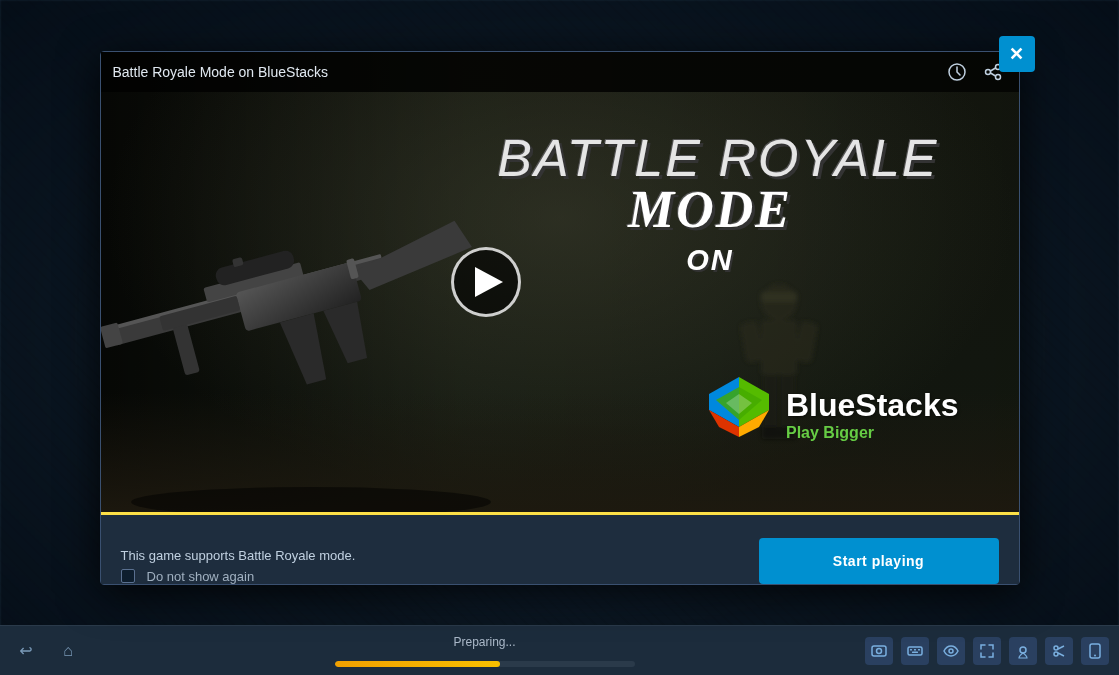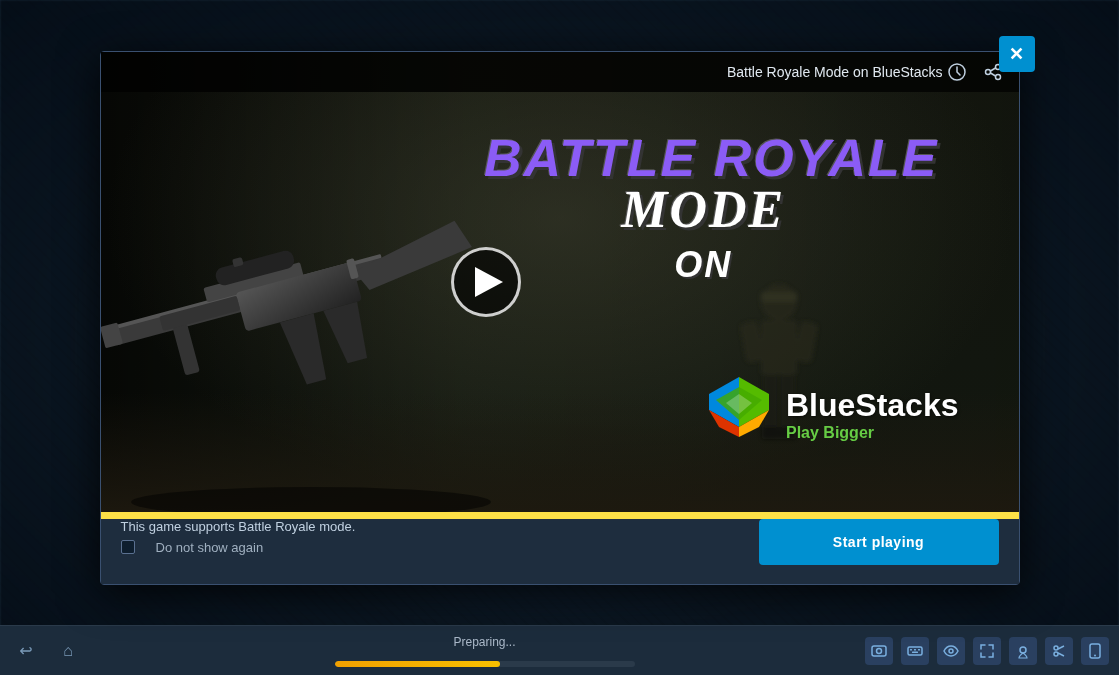--- a/index.html
+++ b/index.html
@@ -162,21 +162,20 @@
       position: absolute;
       top: 0;
       left: 0;
       right: 0;
       height: 40px;
       background: rgba(0,0,0,0.7);
       display: flex;
       align-items: center;
       padding: 0 12px;
       z-index: 5;
-      text-align: right;
     }
     .video-title-text {
       color: #e0e8f0;
       font-size: 14px;
       font-weight: 500;
       flex: 1;
     }
     .video-title-icons {
       display: flex;
       gap: 8px;
@@ -206,42 +205,42 @@
     
     .battle-text-overlay {
       position: absolute;
       top: 80px;
       right: 80px;
       text-align: center;
       z-index: 4;
     }
     .battle-title {
       font-size: 52px;
-      font-weight: 700;
-      color: #8b5cf6;
+      font-weight: 400;
+      color: #e5e5e5;
       text-shadow: 3px 3px 0 #333, -1px -1px 0 #555;
       letter-spacing: 2px;
       line-height: 1;
       font-style: italic;
       text-transform: uppercase;
       margin-left: 16px;
     }
     .battle-subtitle {
       font-size: 52px;
       font-weight: 900;
       color: #fff;
       text-shadow: 3px 3px 0 #333, -1px -1px 0 #555;
       letter-spacing: 2px;
       line-height: 1;
       font-style: italic;
       text-transform: uppercase;
       font-family: Liberation Serif, serif;
     }
     .battle-on {
-      font-size: 36px;
+      font-size: 29px;
       font-weight: 900;
       color: #fff;
       text-shadow: 2px 2px 0 #333;
       letter-spacing: 2px;
       font-style: italic;
       text-transform: uppercase;
       margin: 8px 0;
     }
 
     
@@ -322,37 +321,37 @@
       bottom: 40px;
       width: 120px;
       height: 200px;
       z-index: 2;
     }
 
     
     .modal-footer {
       height: 72px;
       background: #1e2d3e;
-      border-top: 7px solid #fde047;
-      display: flex;
-      align-items: flex-start;
+      border-top: 3px solid #fde047;
+      display: flex;
+      align-items: flex-end;
       padding: 0 20px;
     }
     .footer-left {
       flex: 1;
     }
     .footer-desc {
       color: #c0d0e0;
       font-size: 13px;
       margin-bottom: 6px;
     }
     .footer-checkbox-row {
       display: flex;
       align-items: center;
-      gap: 21px;
+      gap: 12px;
       cursor: pointer;
     }
     .footer-checkbox {
       width: 14px;
       height: 14px;
       border: 1px solid #5a7090;
       background: #0e1e2e;
       display: flex;
       align-items: center;
       justify-content: center;

